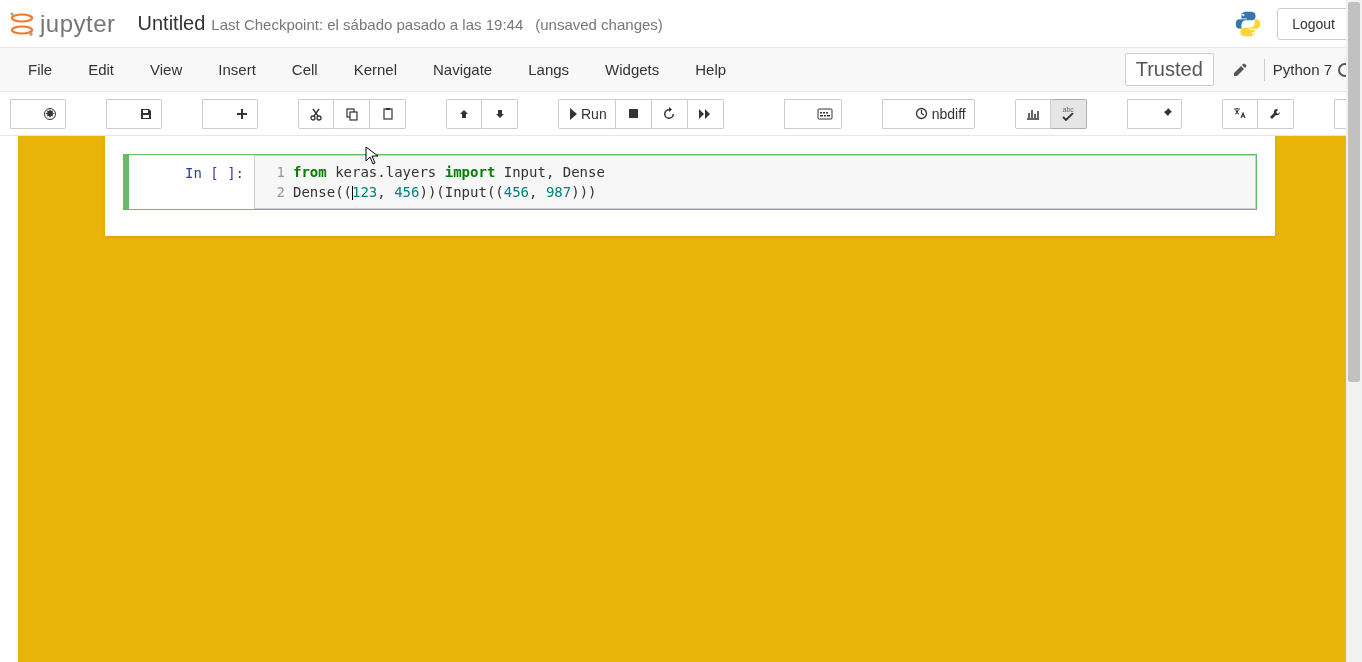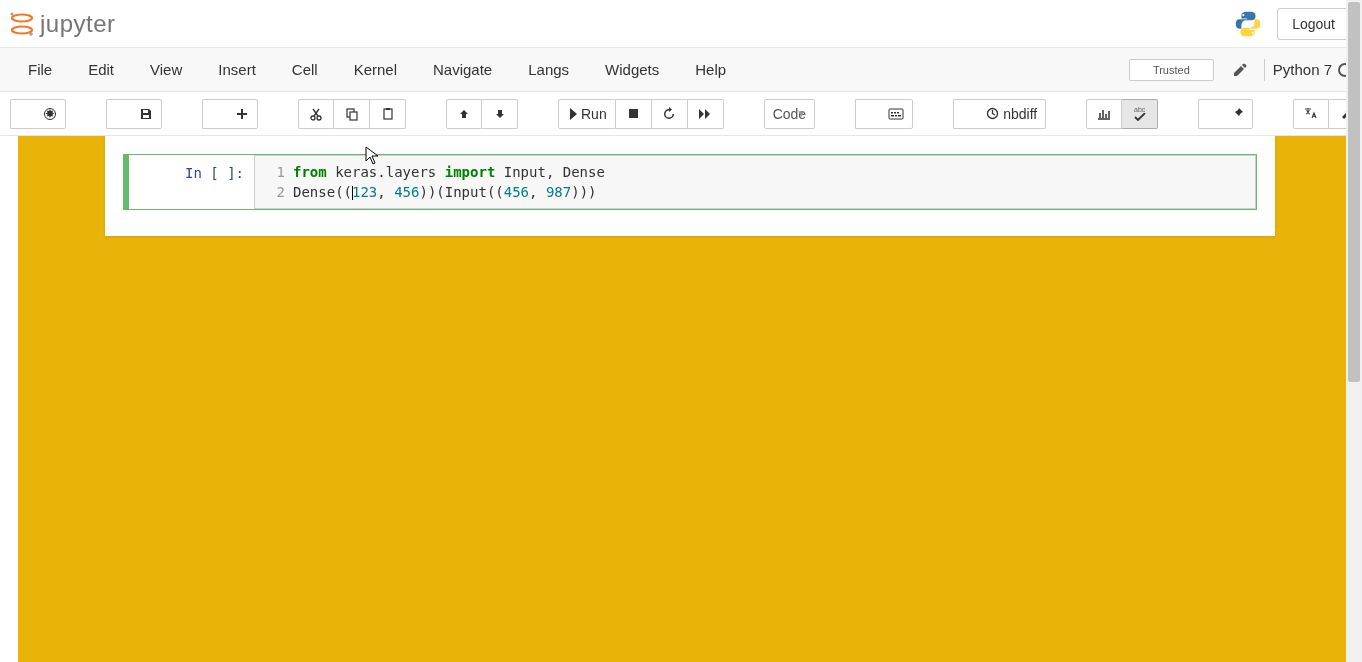--- a/index.html
+++ b/index.html
@@ -15,21 +15,21 @@
 .checkpoint { font-size: 15px; color: #777; }
 .unsaved { font-size: 15px; color: #777; margin-left: 6px; }
 .header-spacer { flex: 1; }
 .py-logo { width: 30px; height: 30px; margin-right: 14px; }
 .logout-btn { border: 1px solid #ccc; background: #fff; color: #333; padding: 7px 14px; border-radius: 3px; font-size: 14px; }
 
 
 .menubar { display: flex; align-items: center; background: #f8f8f8; border-bottom: 1px solid #e7e7e7; padding: 0 10px; height: 44px; }
 .menu-item { padding: 10px 18px; font-size: 15px; color: #333; cursor: pointer; }
 .menu-spacer { flex: 1; }
-.trusted { border: 1px solid #ccc; background: #fff; color: #555; padding: 4px 23px; border-radius: 2px; font-size: 11px; margin-right: 10px; }
+.trusted { border: 1px solid #ccc; background: #fff; color: #555; padding: 4px 10px; border-radius: 2px; font-size: 20px; margin-right: 10px; }
 .kernel-edit-icon { color: #555; margin: 0 8px; }
 .divider-v { width: 1px; height: 22px; background: #ccc; margin: 0 8px; }
 .kernel-name { font-size: 15px; color: #333; margin-right: 6px; }
 .kernel-status { width: 14px; height: 14px; border: 2px solid #555; border-radius: 50%; display: inline-block; vertical-align: middle; }
 
 
 .toolbar { display: flex; align-items: center; padding: 6px 10px; border-bottom: 1px solid #e7e7e7; gap: 20px; background: #fff; height: 44px; }
 .btn-group { display: flex; }
 .tbtn { border: 1px solid #ccc; background: #fff; color: #333; height: 30px; min-width: 36px; padding: 0 8px; display: flex; align-items: center; justify-content: center; font-size: 14px; }
 .btn-group .tbtn:not(:first-child) { border-left: none; }
@@ -73,20 +73,25 @@
   <div class="logo-wrap">
     <span>
       <svg class="logo-icon" viewBox="0 0 28 28">
           <ellipse cx="14" cy="8" rx="10" ry="3.5" fill="none" stroke="#F37726" stroke-width="2.2"></ellipse>
           <ellipse cx="14" cy="20" rx="10" ry="3.5" fill="none" stroke="#F37726" stroke-width="2.2"></ellipse>
           <circle cx="4" cy="4" r="1.5" fill="#9E9E9E"></circle>
           <circle cx="23" cy="24" r="1.8" fill="#9E9E9E"></circle>
         </svg>
     </span>
     <span class="logo-text">jupyter</span>
+  </div>
+  <div class="title-wrap">
+    <span class="nb-title">Untitled</span>
+    <span class="checkpoint">Last Checkpoint: el sábado pasado a las 19:44</span>
+    <span class="unsaved">(unsaved changes)</span>
   </div>
   <div class="header-spacer"></div>
   <span>
     <svg class="py-logo" viewBox="0 0 32 32">
         <path d="M15 3c-5 0-6 2-6 4v3h6v1H7c-3 0-4 2-4 5s1 5 4 5h2v-4c0-3 2-5 5-5h6c2 0 4-1 4-4V7c0-2-1-4-6-4h-3z" fill="#3776AB"></path>
         <circle cx="11" cy="6.5" r="1.2" fill="#fff"></circle>
         <path d="M17 29c5 0 6-2 6-4v-3h-6v-1h8c3 0 4-2 4-5s-1-5-4-5h-2v4c0 3-2 5-5 5h-6c-2 0-4 1-4 4v1c0 2 1 4 6 4h3z" fill="#FFD43B"></path>
         <circle cx="21" cy="25.5" r="1.2" fill="#fff"></circle>
       </svg>
   </span>
@@ -194,23 +199,20 @@
           <path d="M7 2a5 5 0 1 0 5 5h-1.5A3.5 3.5 0 1 1 7 3.5V5l3-2.5L7 0v2z" fill="#333"></path>
         </svg>
       </button>
     <button class="tbtn">
         <svg width="14" height="12" viewBox="0 0 14 12">
           <path d="M1 1l5 5-5 5V1zm6 0l5 5-5 5V1z" fill="#333"></path>
         </svg>
       </button>
   </div>
   <div class="gap"></div>
-  <div class="cell-type">
-      <span>Code</span>
-    </div>
   <div class="gap"></div>
   <div class="btn-group">
       <button class="tbtn single">
         <svg width="16" height="12" viewBox="0 0 16 12">
           <rect x="1" y="1" width="14" height="10" rx="1" fill="none" stroke="#333"></rect>
           <rect x="3" y="7" width="3" height="1.5" fill="#333"></rect>
           <rect x="7" y="7" width="2" height="1.5" fill="#333"></rect>
           <rect x="10" y="7" width="3" height="1.5" fill="#333"></rect>
           <rect x="3" y="4" width="2" height="1.5" fill="#333"></rect>
           <rect x="6" y="4" width="2" height="1.5" fill="#333"></rect>

